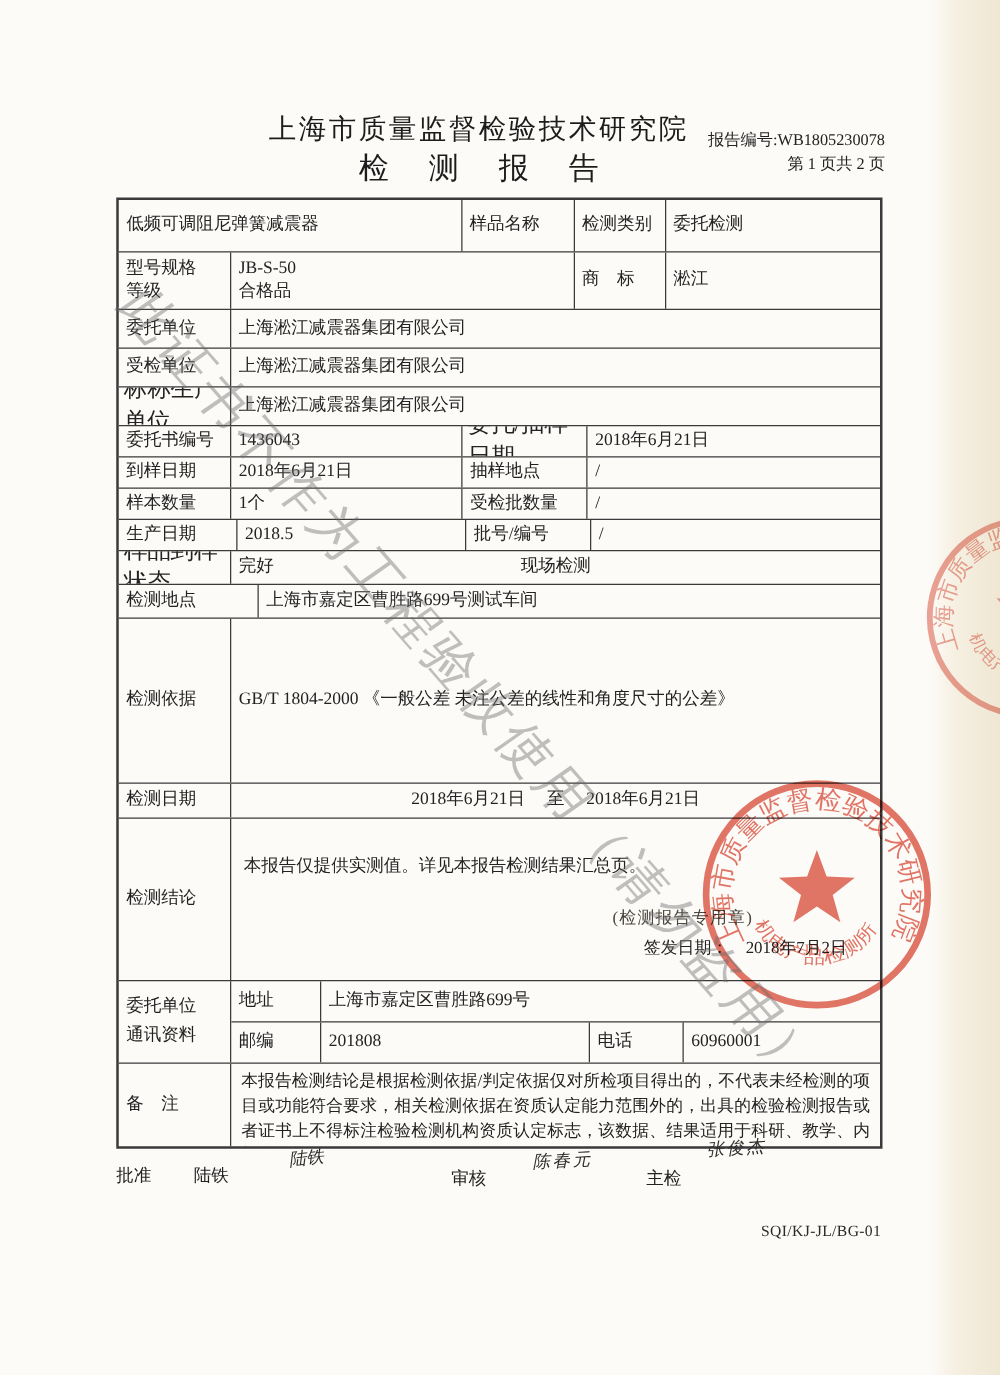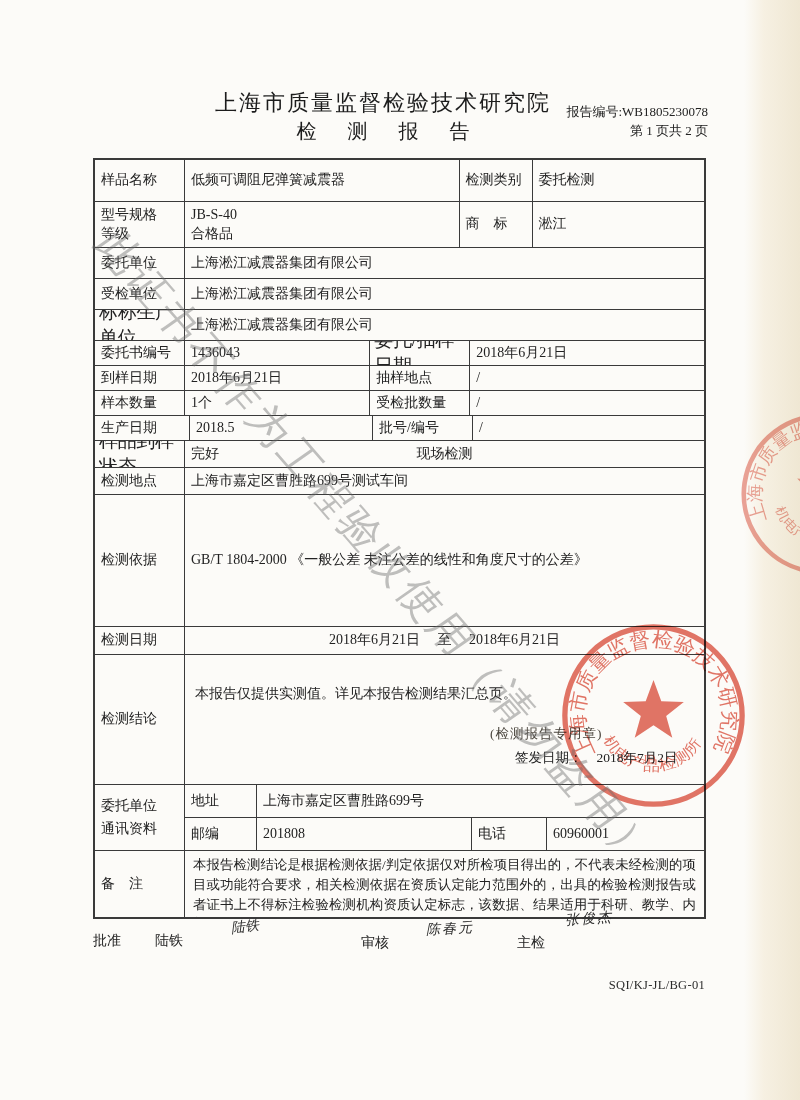--- a/index.html
+++ b/index.html
@@ -6,21 +6,21 @@
   html,body { width:800px; }
   body { font-family:"Liberation Serif","DejaVu Serif",serif; color:#222; background:#e8e8e8; }
   .page {
     position:relative; width:800px; height:1100px; overflow:hidden;
     background:linear-gradient(90deg,#fcfbf8 0%,#fcfbf8 93%,#f6f0e2 95.5%,#efe7d3 100%);
   }
   
   .org-title { position:absolute; left:93px; top:88px; width:580px; text-align:center;
     font-size:22px; letter-spacing:2px; color:#1c1c1c; }
   .doc-title { position:absolute; left:93px; top:118px; width:580px; text-align:center;
-    font-size:20px; letter-spacing:13px; text-indent:13px; color:#1c1c1c; }
+    font-size:24px; letter-spacing:13px; text-indent:13px; color:#1c1c1c; }
   .hdr-right { position:absolute; left:516px; top:102px; width:192px; text-align:right;
     font-size:13px; line-height:19px; color:#222; }
   
   .tbl { position:absolute; left:93px; top:158px; width:613px; border:2px solid #3a3a3a; background:transparent; }
   .row { display:flex; border-bottom:1.5px solid #3a3a3a; }
   .row:last-child { border-bottom:none; }
   .cell { border-right:1.5px solid #3a3a3a; padding:2px 6px; display:flex; align-items:center;
     font-size:14px; line-height:1.35; overflow:hidden; }
   .cell:last-child { border-right:none; }
   .lbl { flex:none; }
@@ -70,33 +70,33 @@
   <div class="org-title">上海市质量监督检验技术研究院</div>
   <div class="doc-title">检 测 报 告</div>
   <div class="hdr-right">
     <div>报告编号:WB1805230078</div>
     <div>第 1 页共 2 页</div>
   </div>
 
   <div class="tbl">
 
     <div class="row" style="height:42px">
+      <div class="cell" style="width:277px">低频可调阻尼弹簧减震器</div>
       <div class="cell lbl" style="width:90px">样品名称</div>
-      <div class="cell" style="width:277px">低频可调阻尼弹簧减震器</div>
       <div class="cell lbl" style="width:73px">检测类别</div>
       <div class="cell" style="width:173px">委托检测</div>
     </div>
 
     <div class="row" style="height:46px">
       <div class="cell lbl stack" style="width:90px">
         <span>型号规格</span>
         <span>等级</span>
       </div>
       <div class="cell stack" style="width:277px">
-        <span>JB-S-40</span>
+        <span>JB-S-50</span>
         <span>合格品</span>
       </div>
       <div class="cell lbl" style="width:73px">商　标</div>
       <div class="cell" style="width:173px">淞江</div>
     </div>
 
     <div class="row" style="height:31px">
       <div class="cell lbl" style="width:90px">委托单位</div>
       <div class="cell" style="width:523px">上海淞江减震器集团有限公司</div>
     </div>
@@ -141,21 +141,21 @@
 
     <div class="row" style="height:27px">
       <div class="cell lbl small" style="width:90px">样品到样状态</div>
       <div class="cell state-cell" style="width:523px">
         <span>完好</span>
         <span class="site-test">现场检测</span>
       </div>
     </div>
 
     <div class="row" style="height:27px">
-      <div class="cell lbl" style="width:90px">检测地点</div>
+      <div class="cell lbl" style="width:112px">检测地点</div>
       <div class="cell" style="width:523px">上海市嘉定区曹胜路699号测试车间</div>
     </div>
 
     <div class="row" style="height:132px">
       <div class="cell lbl" style="width:90px">检测依据</div>
       <div class="cell basis" style="width:523px">
         <span>GB/T 1804-2000 《一般公差 未注公差的线性和角度尺寸的公差》</span>
       </div>
     </div>
 

